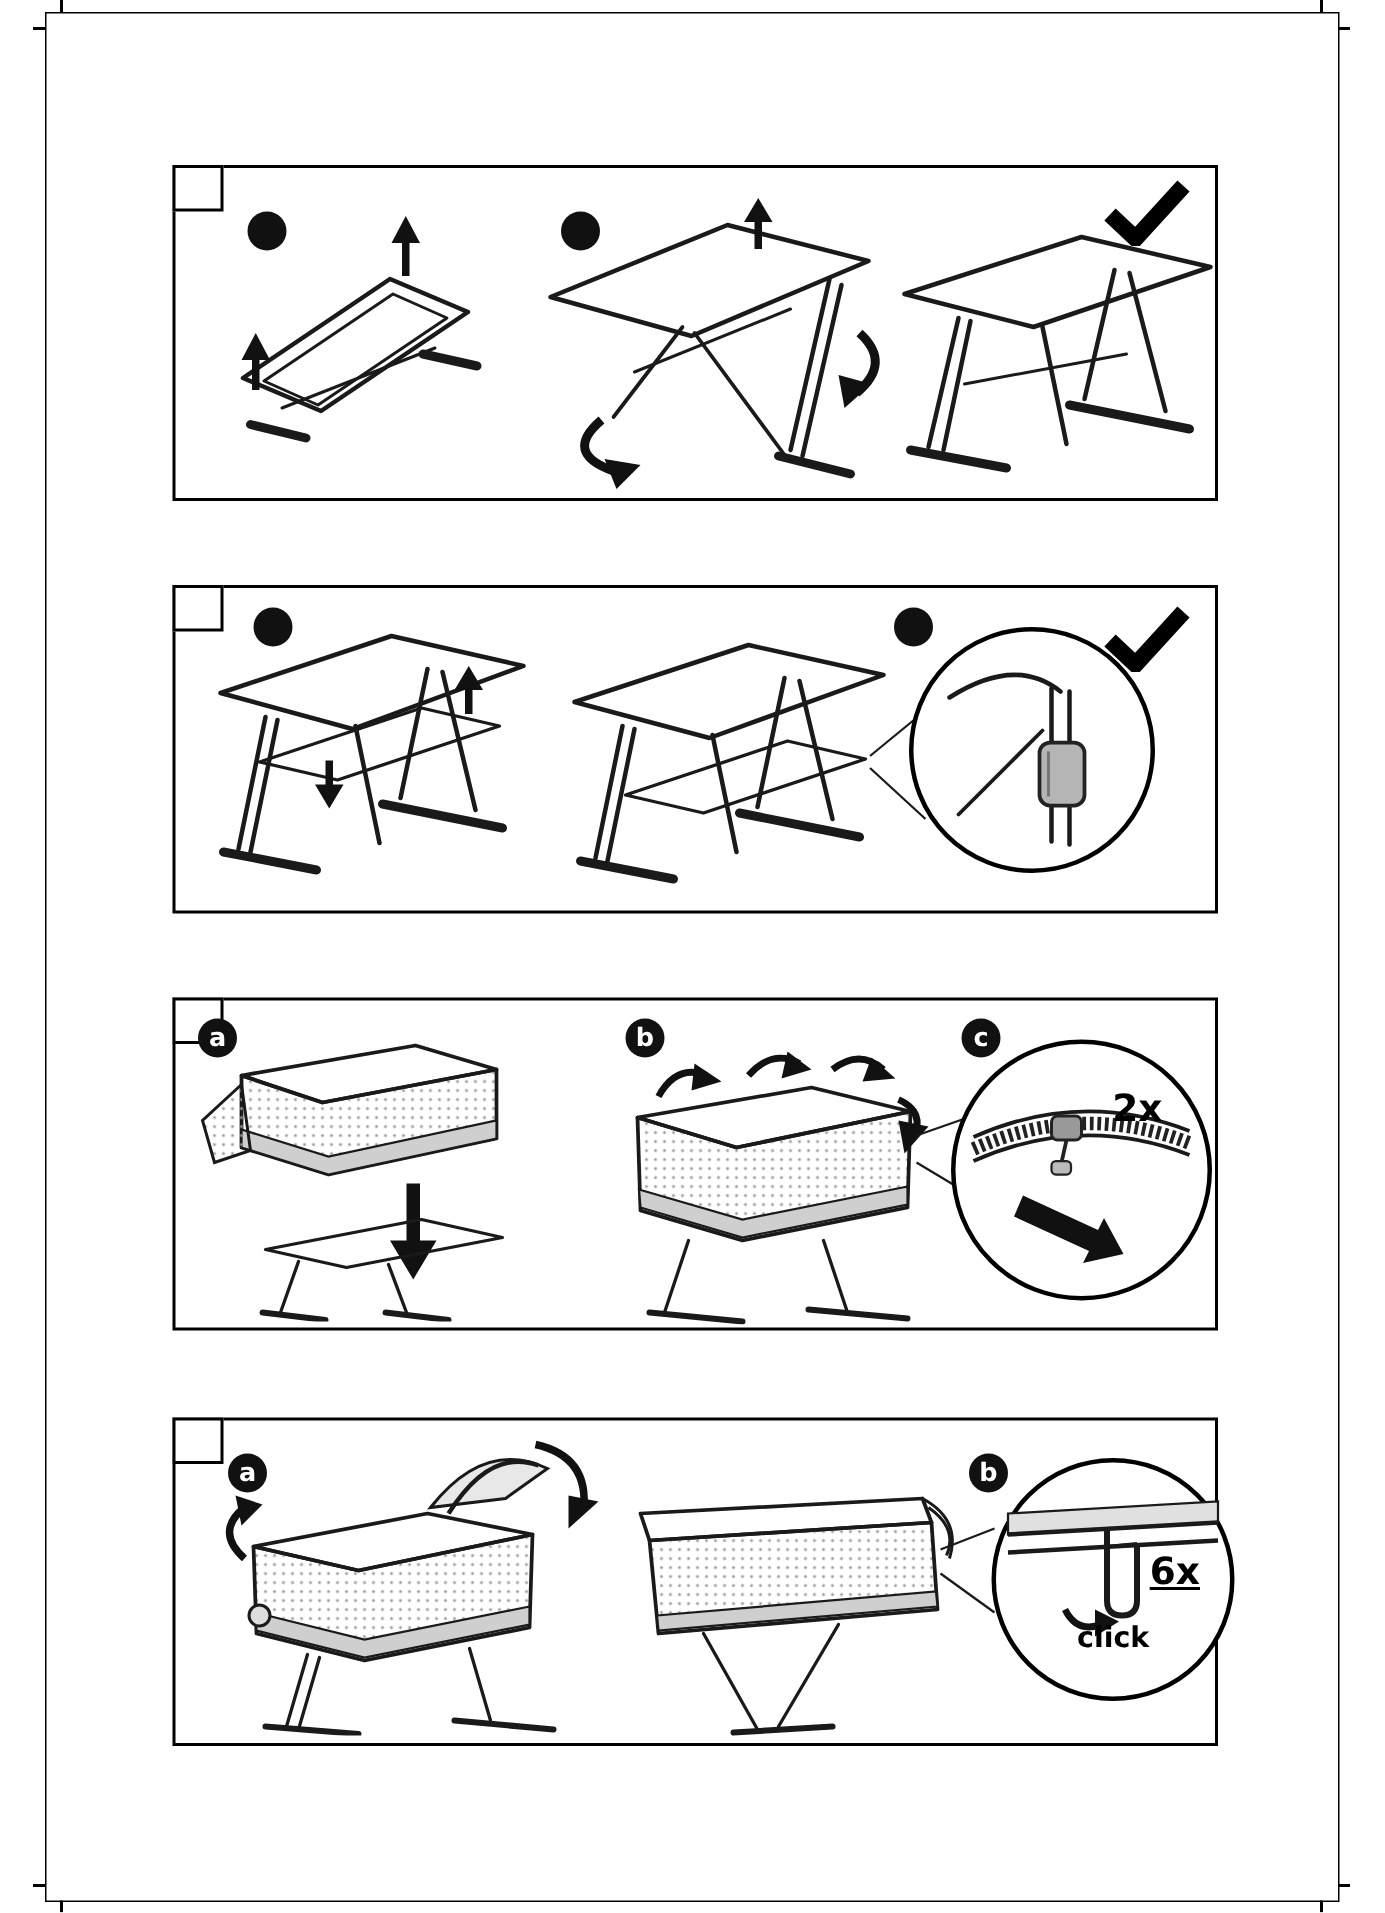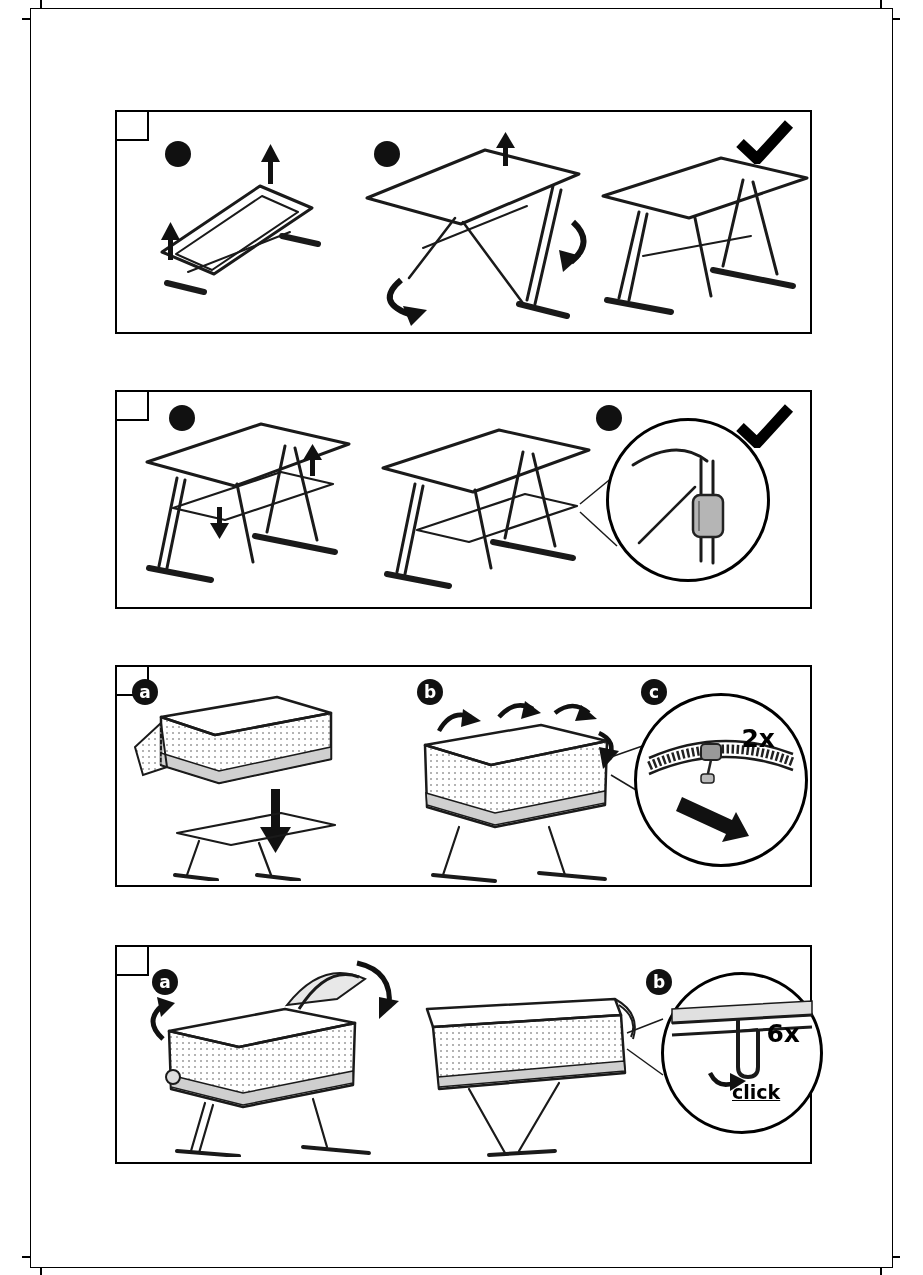--- a/index.html
+++ b/index.html
@@ -294,18 +294,18 @@
         <path d="M8,34 L148,26 L148,40 L8,48 Z" fill="#e0e0e0" stroke="#1a1a1a" stroke-width="1.5"></path>
         <path d="M8,48 L148,40" stroke="#1a1a1a" stroke-width="3" fill="none"></path>
         <path d="M8,60 L148,52" stroke="#1a1a1a" stroke-width="3" fill="none"></path>
         <path d="M74,44 L74,92 Q74,102 84,102 Q94,102 94,92 L94,56" stroke="#1a1a1a" stroke-width="4" fill="none"></path>
         <path d="M74,56 L94,54" stroke="#1a1a1a" stroke-width="2" fill="none"></path>
         <g>
           <path d="M46,98 Q54,114 70,108" stroke="#111" stroke-width="4.5" fill="none"></path>
           <polygon points="66,98 82,106 66,116" fill="#111"></polygon>
         </g>
       </svg>
-      <span class="label" style="right:20px;top:44px;">6x</span>
-      <span class="label small" style="left:68px;top:106px;text-decoration:underline;">click</span>
+      <span class="label" style="right:20px;top:58px;text-decoration:underline;">6x</span>
+      <span class="label small" style="left:54px;top:106px;">click</span>
     </div>
   </div>
 
 </div>
 
 </body></html>

